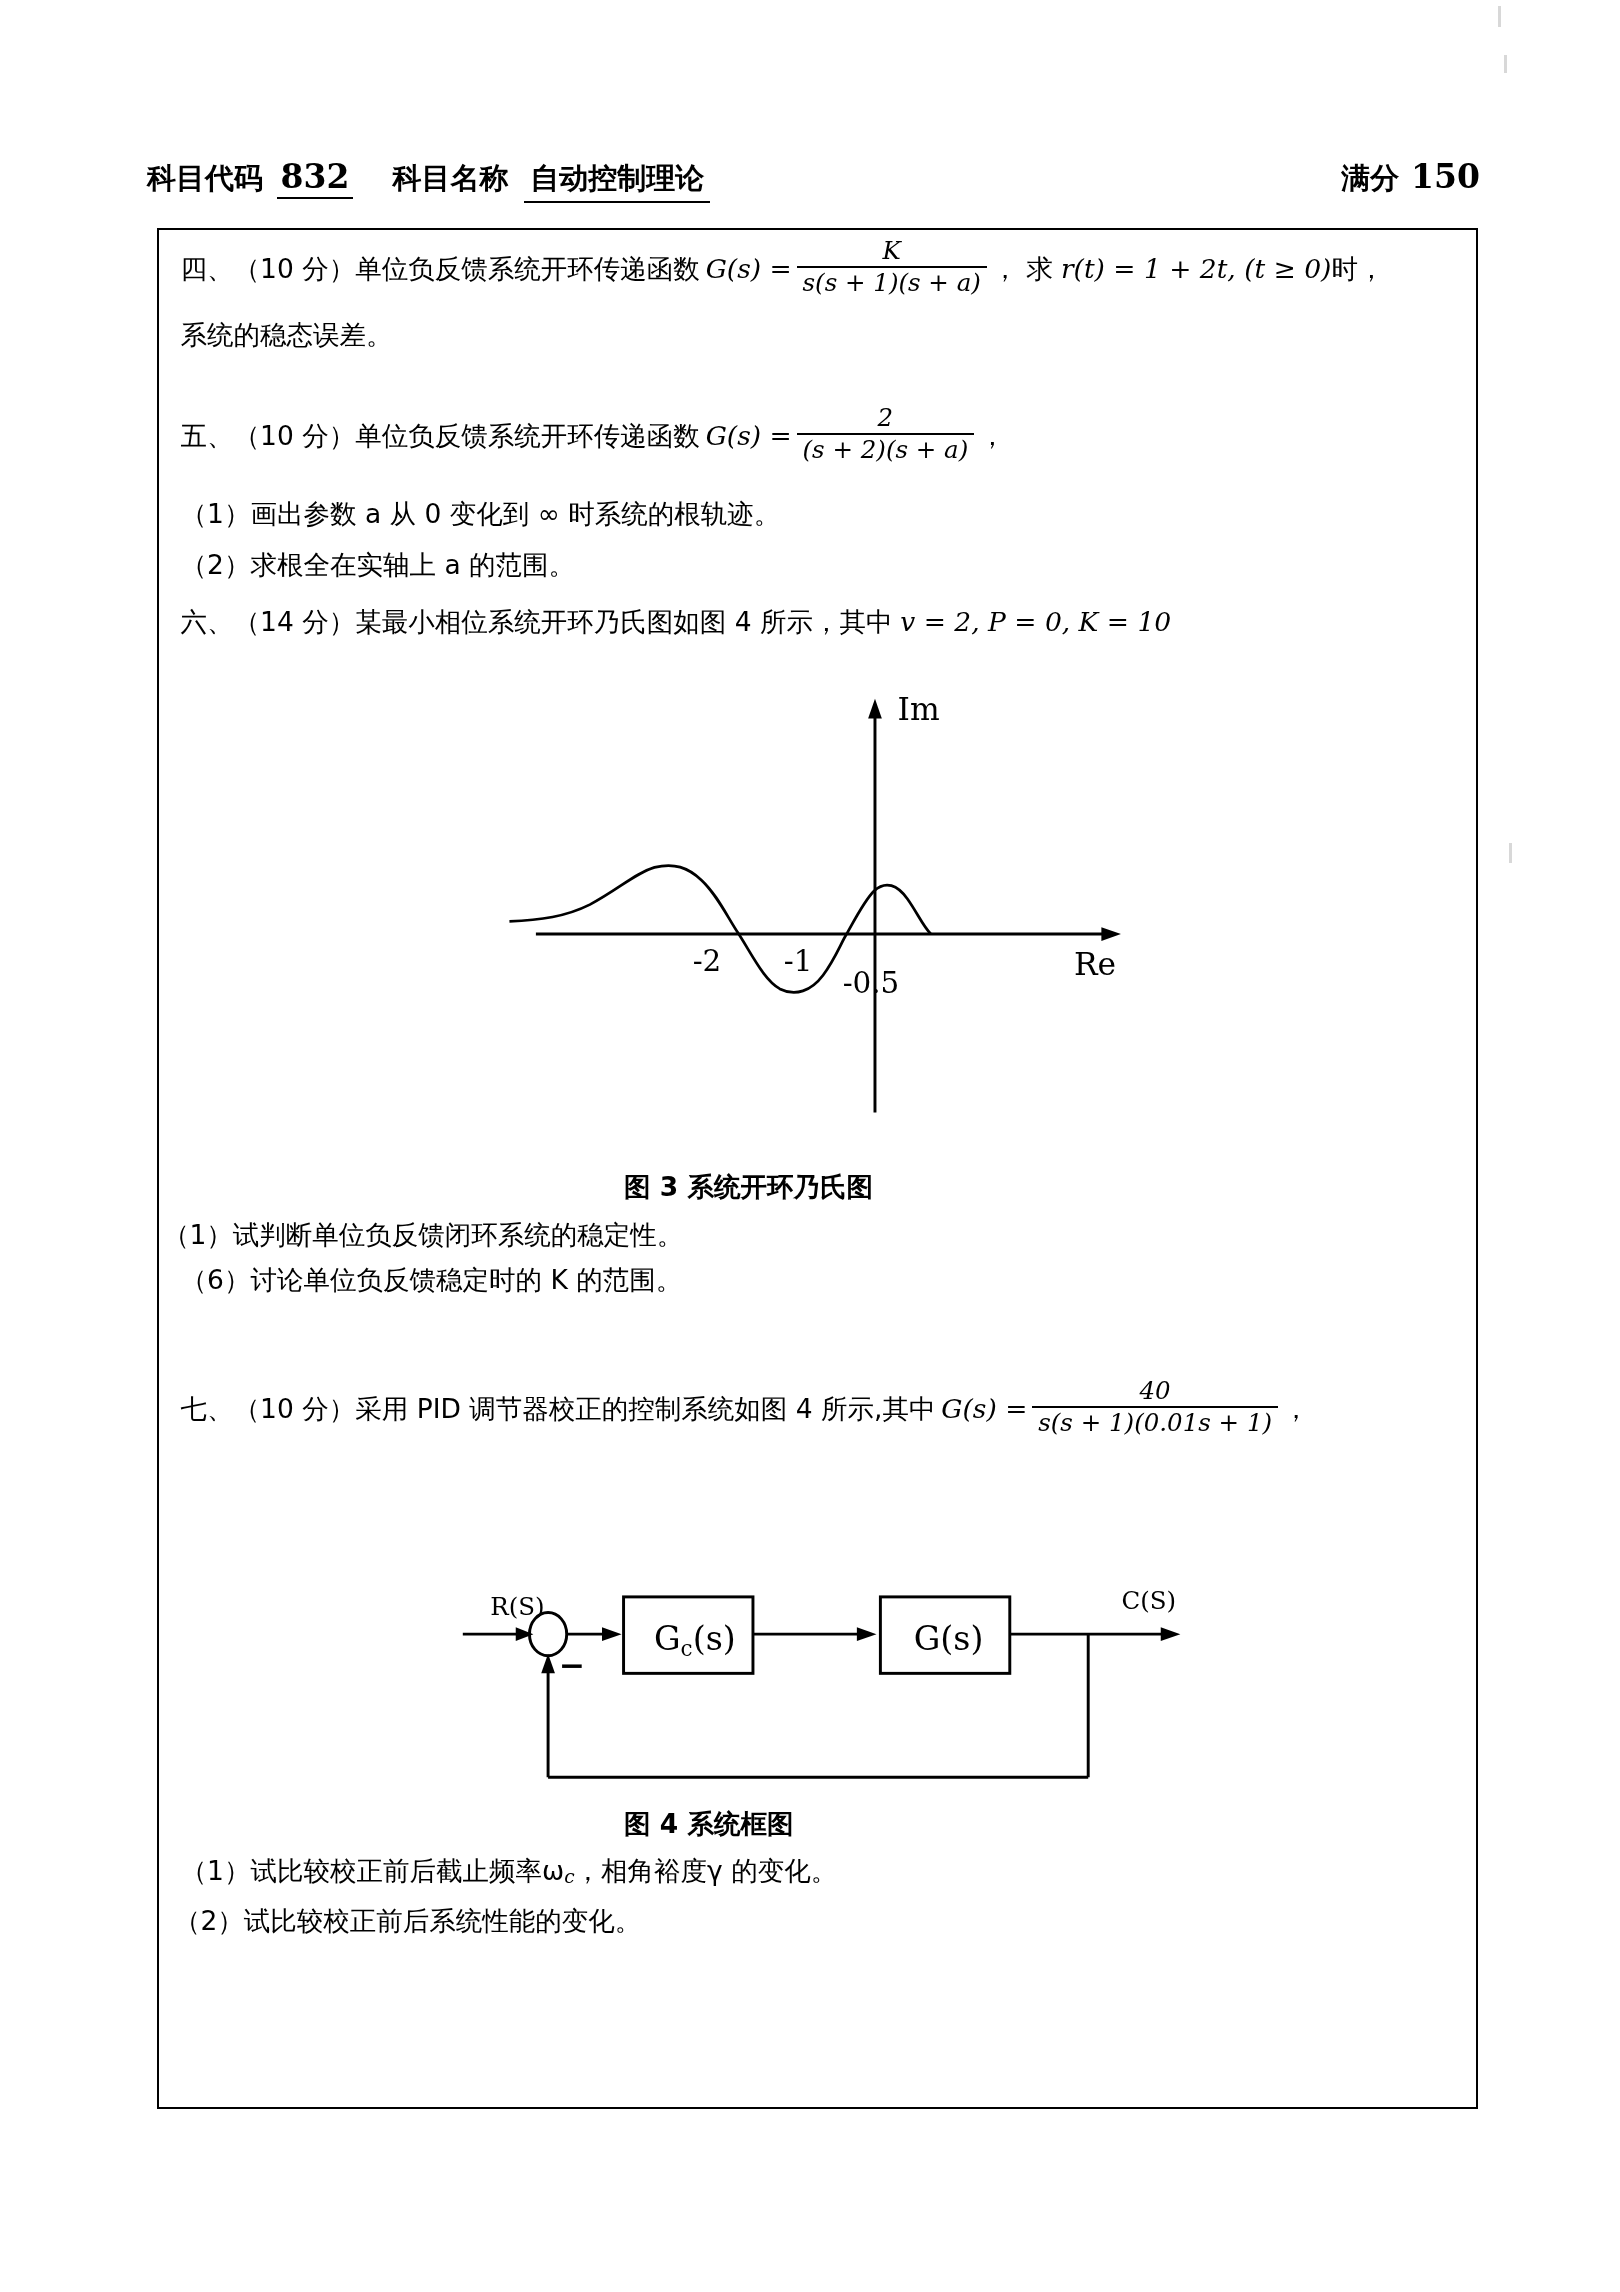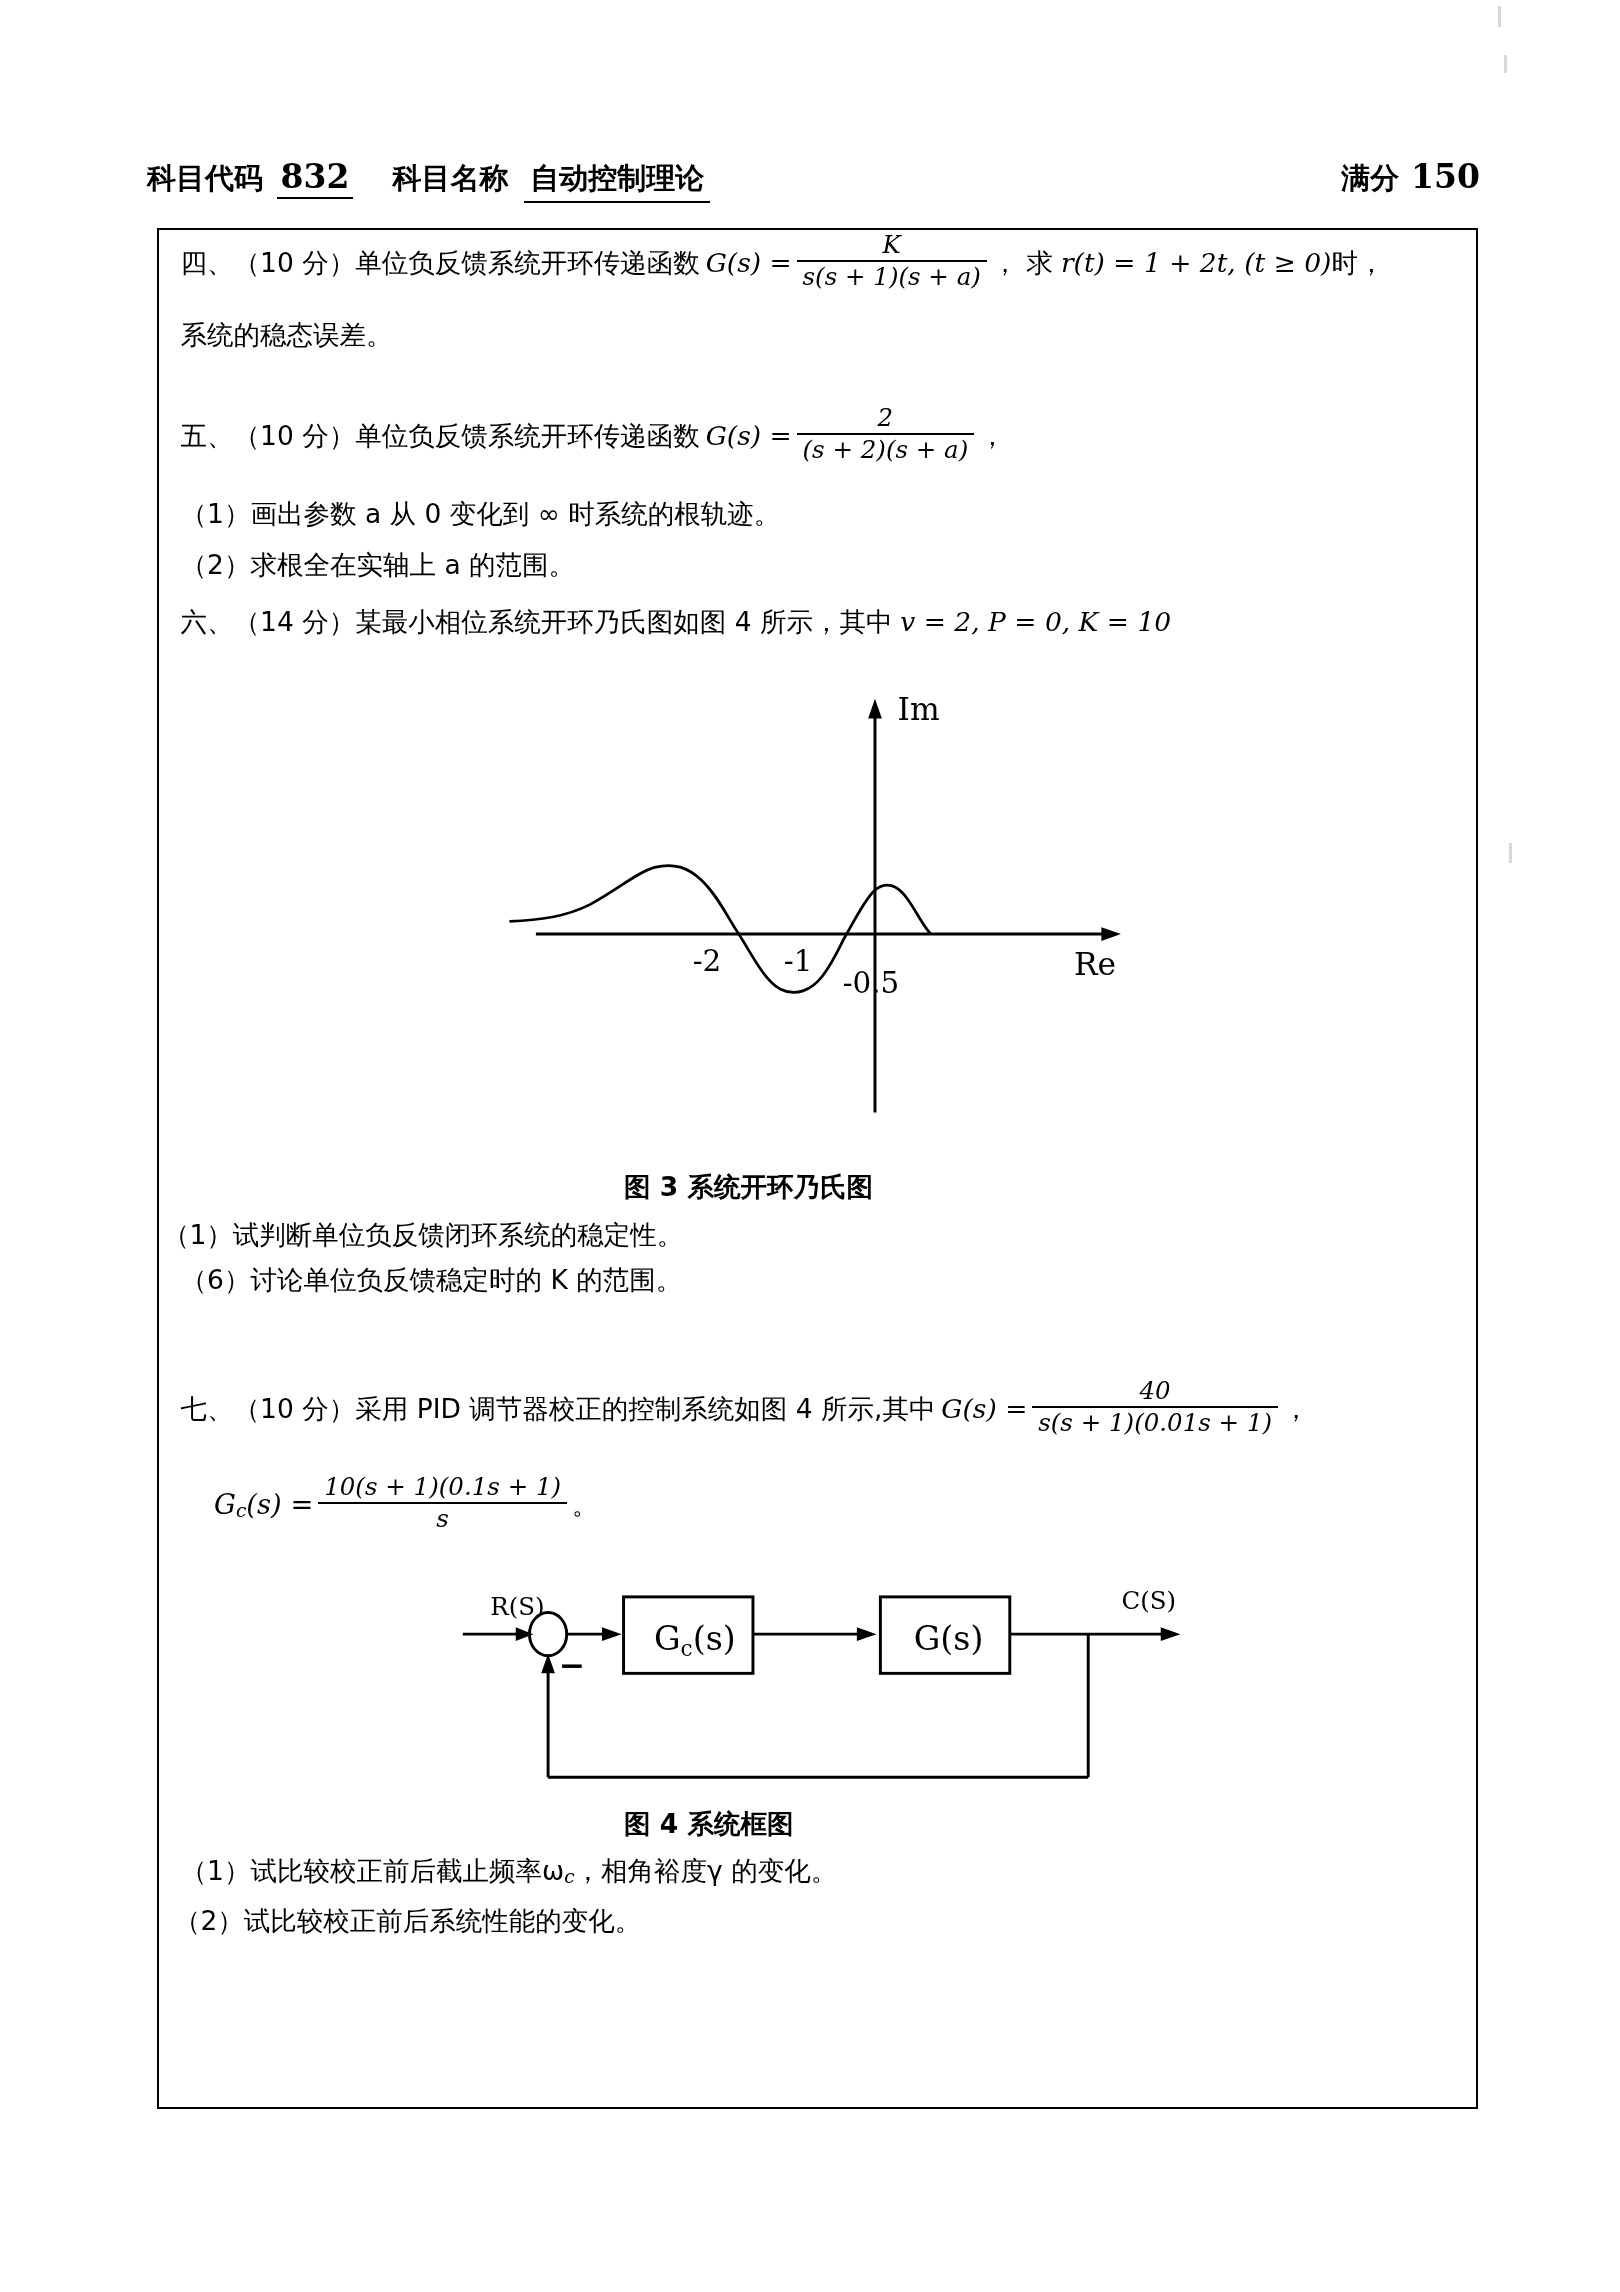--- a/index.html
+++ b/index.html
@@ -96,21 +96,21 @@
 
   <div class="header">
     <span class="hdr-label">科目代码</span><span class="hdr-code">832</span><span class="hdr-label" style="margin-left:25.5px">科目名称</span><span class="hdr-name">自动控制理论</span>
     <span class="hdr-right">
       <span>满分</span><span class="score">150</span>
     </span>
   </div>
 
   <div class="box">
 
-    <div class="q" style="left:21.6px;top:3px;">
+    <div class="q" style="left:21.6px;top:9px;">
       <span class="mid">四、</span><span class="mid">（10 分）</span><span class="mid">单位负反馈系统开环传递函数</span><span class="mid ital" style="font-size:26.5px;margin-left:5.9px;">G(s) =</span><span class="frac"><span class="num">K</span><span class="den">s(s + 1)(s + a)</span></span><span class="mid">， 求</span><span class="mid ital" style="font-size:26.5px;margin-left:7.8px;">r(t) = 1 + 2t, (t ≥ 0)</span><span class="mid">时，</span>
     </div>
     <div class="q" style="left:21.6px;top:86px;text-align:center;">系统的稳态误差。</div>
 
     <div class="q" style="left:21.6px;top:176px;">
       <span class="mid">五、</span><span class="mid">（10 分）</span><span class="mid">单位负反馈系统开环传递函数</span><span class="mid ital" style="font-size:26.5px;margin-left:5.9px;">G(s) =</span><span class="frac"><span class="num">2</span><span class="den">(s + 2)(s + a)</span></span><span class="mid">，</span>
     </div>
     <div class="q" style="left:21.6px;top:265px;">（1）画出参数 a 从 0 变化到 ∞ 时系统的根轨迹。</div>
     <div class="q" style="left:21.6px;top:316px;">（2）求根全在实轴上 a 的范围。</div>
 
@@ -147,23 +147,20 @@
     </div>
 
     <div class="cap" style="left:453px;top:939px;">图 3 系统开环乃氏图</div>
     <div class="q" style="left:4px;top:986px;">（1）试判断单位负反馈闭环系统的稳定性。</div>
     <div class="q" style="left:21.6px;top:1031px;">（6）讨论单位负反馈稳定时的 K 的范围。</div>
 
     <div class="q" style="left:21.6px;top:1149px;">
       <span class="mid">七、</span><span class="mid">（10 分）</span><span class="mid">采用 PID 调节器校正的控制系统如图 4 所示,其中</span><span class="mid ital" style="font-size:26.5px;margin-left:5.9px;">G(s) =</span><span class="frac"><span class="num">40</span><span class="den">s(s + 1)(0.01s + 1)</span></span><span class="mid">，</span>
     </div>
 
-    <div class="q" style="left:55px;top:1245px;">
-      <span class="mid ital" style="font-size:27.4px;">G</span><span class="mid ital" style="font-size:18.6px;position:relative;top:5.9px;">c</span><span class="mid ital" style="font-size:27.4px;">(s) =</span><span class="frac"><span class="num">10(s + 1)(0.1s + 1)</span><span class="den">s</span></span><span class="mid" style="font-size:25.5px;">。</span>
-    </div>
 
     <div class="fig4">
       <svg width="745" height="216" viewBox="0 0 760 220">
 
         <g>
           <line x1="10" y1="52" x2="68" y2="52" stroke="#000" stroke-width="3"></line>
           <polygon points="82,52 64,45 64,59" fill="#000"></polygon>
         </g>
         <text x="38" y="32" font-family="DejaVu Serif, Liberation Serif, serif" font-size="25" fill="#000">R(S)</text>
 

